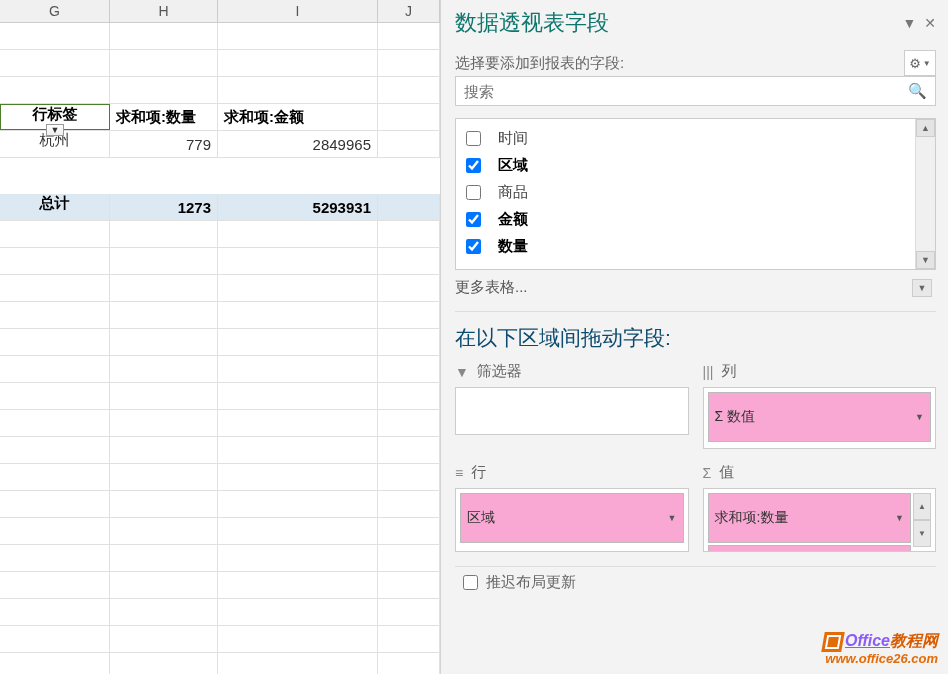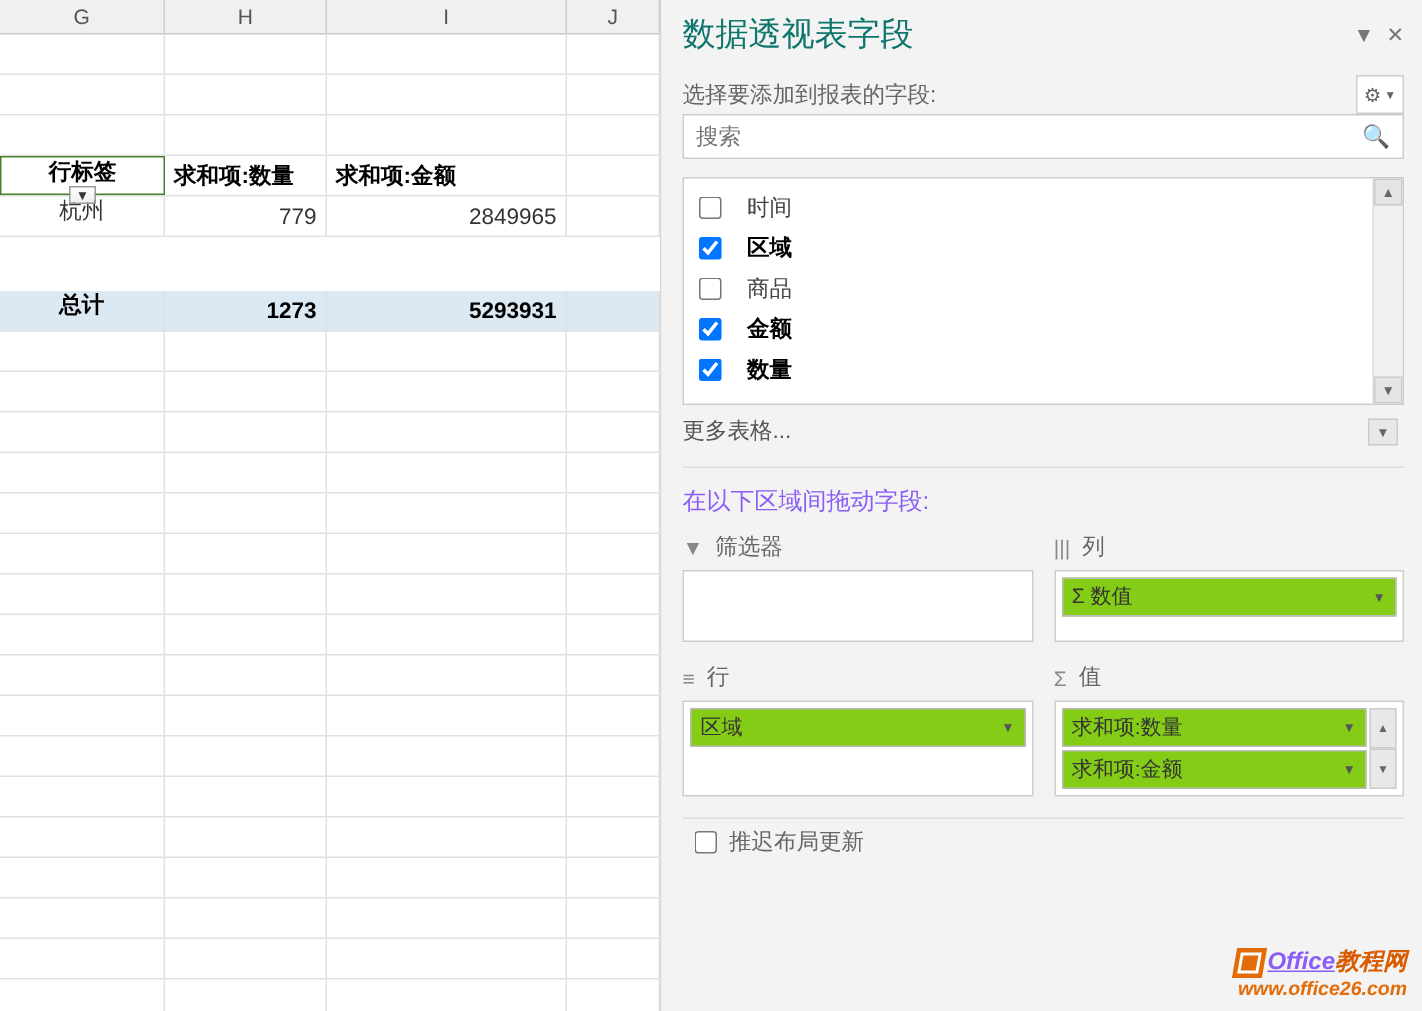--- a/index.html
+++ b/index.html
@@ -189,21 +189,21 @@
     .more-dd {
       width: 20px; height: 18px;
       border: 1px solid #ccc;
       background: #e8e8e8;
       display:flex; align-items:center; justify-content:center;
       font-size: 9px; color:#666;
     }
     
     .divider { border-top: 1px solid #ddd; margin: 10px 0 12px; }
     
-    .drag-label { color: #8b5cf6; font-size: 16px; margin-bottom: 10px; }
+    .drag-label { color: #0c4a6e; font-size: 21px; margin-bottom: 10px; }
     
     .areas {
       display: grid;
       grid-template-columns: 1fr 1fr;
       gap: 14px 14px;
       margin-bottom: 8px;
     }
     .area {}
     .area-title {
       display: flex;
@@ -216,25 +216,25 @@
     .area-icon { font-size: 14px; color: #888; }
     .area-box {
       border: 1px solid #ccc;
       background: #fff;
       min-height: 48px;
       padding: 4px;
     }
     .area-box.tall { min-height: 64px; }
     .dd-item {
       border: 1px solid #bbb;
-      background: #84cc16;
+      background: #f9a8d4;
       display: flex;
       justify-content: space-between;
       align-items: center;
-      padding: 3px 6px;
+      padding: 15px 6px;
       font-size: 14px;
       color: #333;
       margin-bottom: 2px;
     }
     .dd-caret { font-size: 9px; color: #555; }
     .values-wrap { display: flex; gap: 2px; }
     .values-items { flex: 1; }
     .values-sb { width: 18px; display:flex; flex-direction:column; }
     .values-sb .vsb { flex:1; border:1px solid #ccc; background:#e8e8e8; display:flex;align-items:center;justify-content:center;font-size:8px;color:#666;}
     

